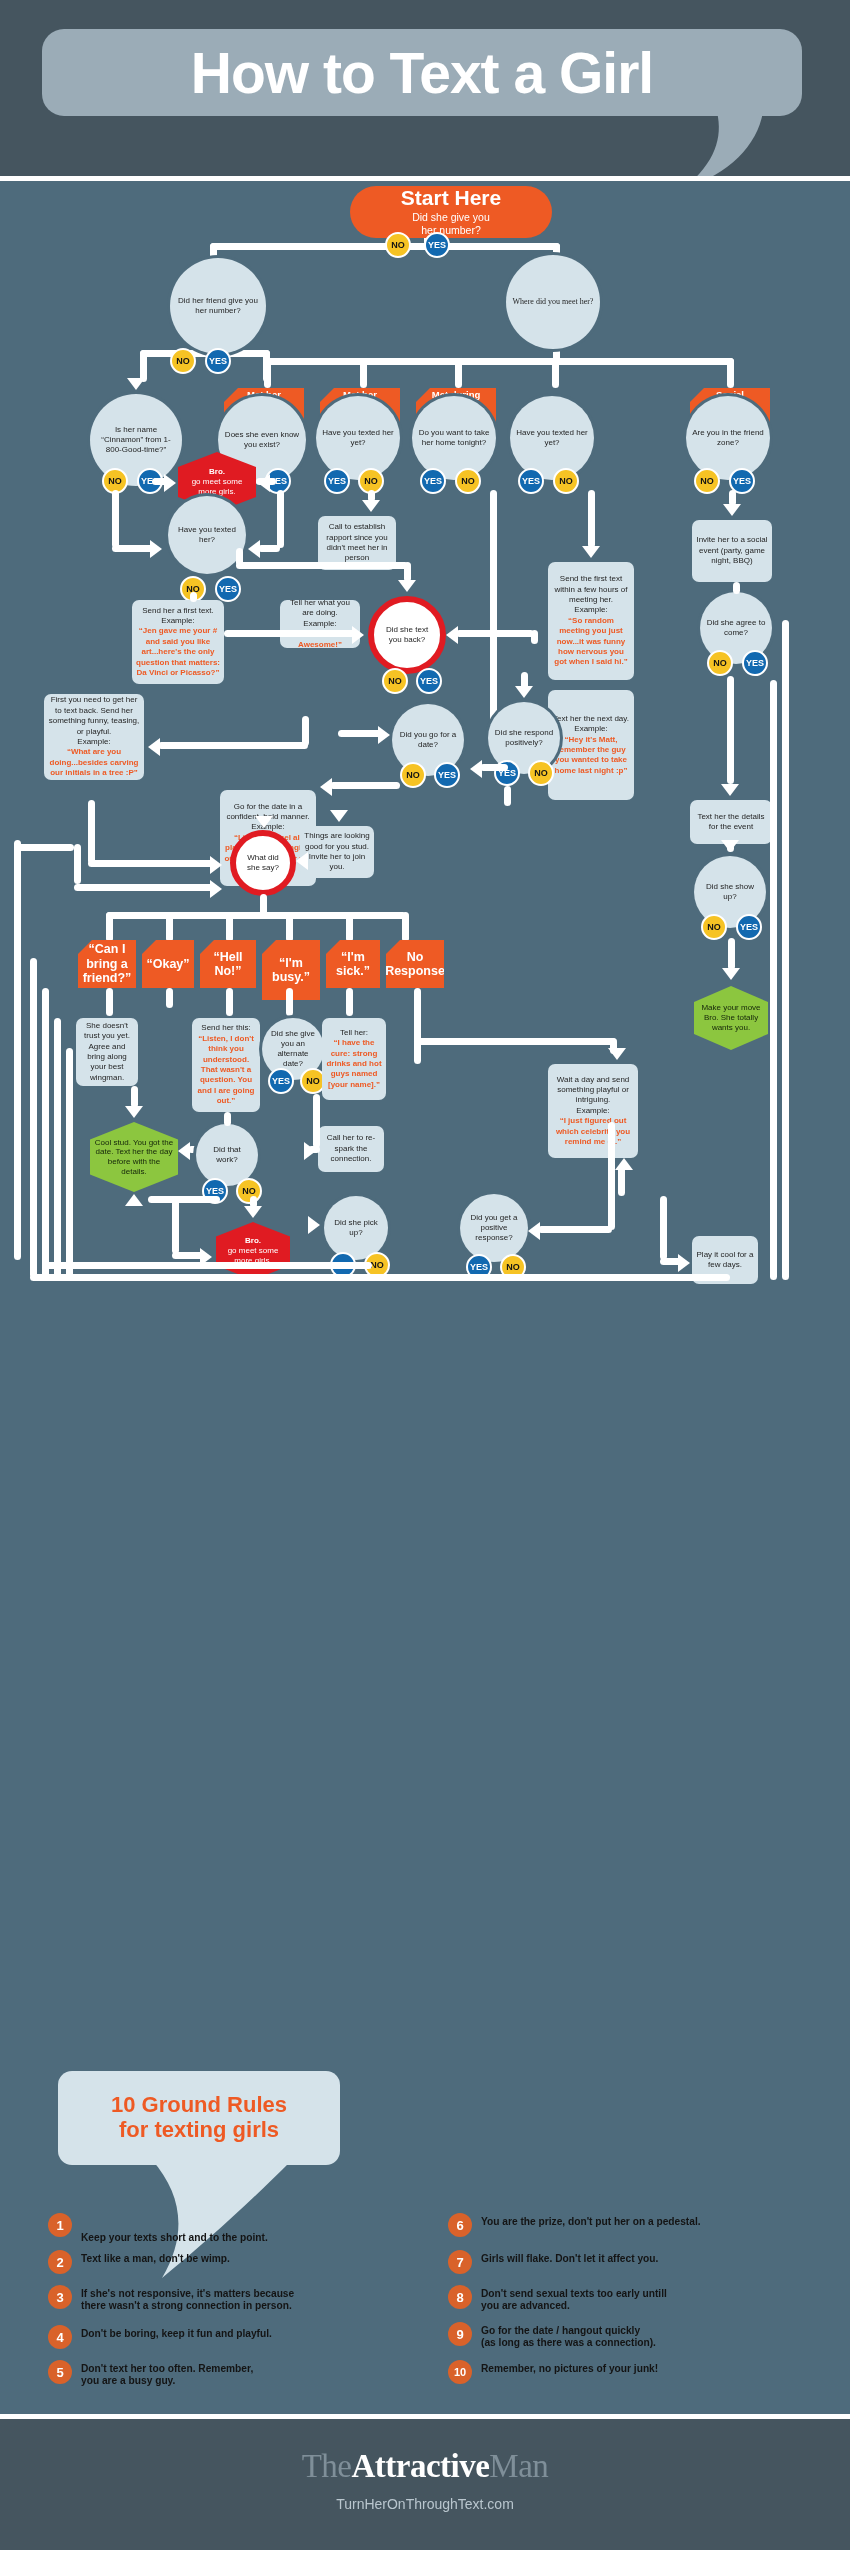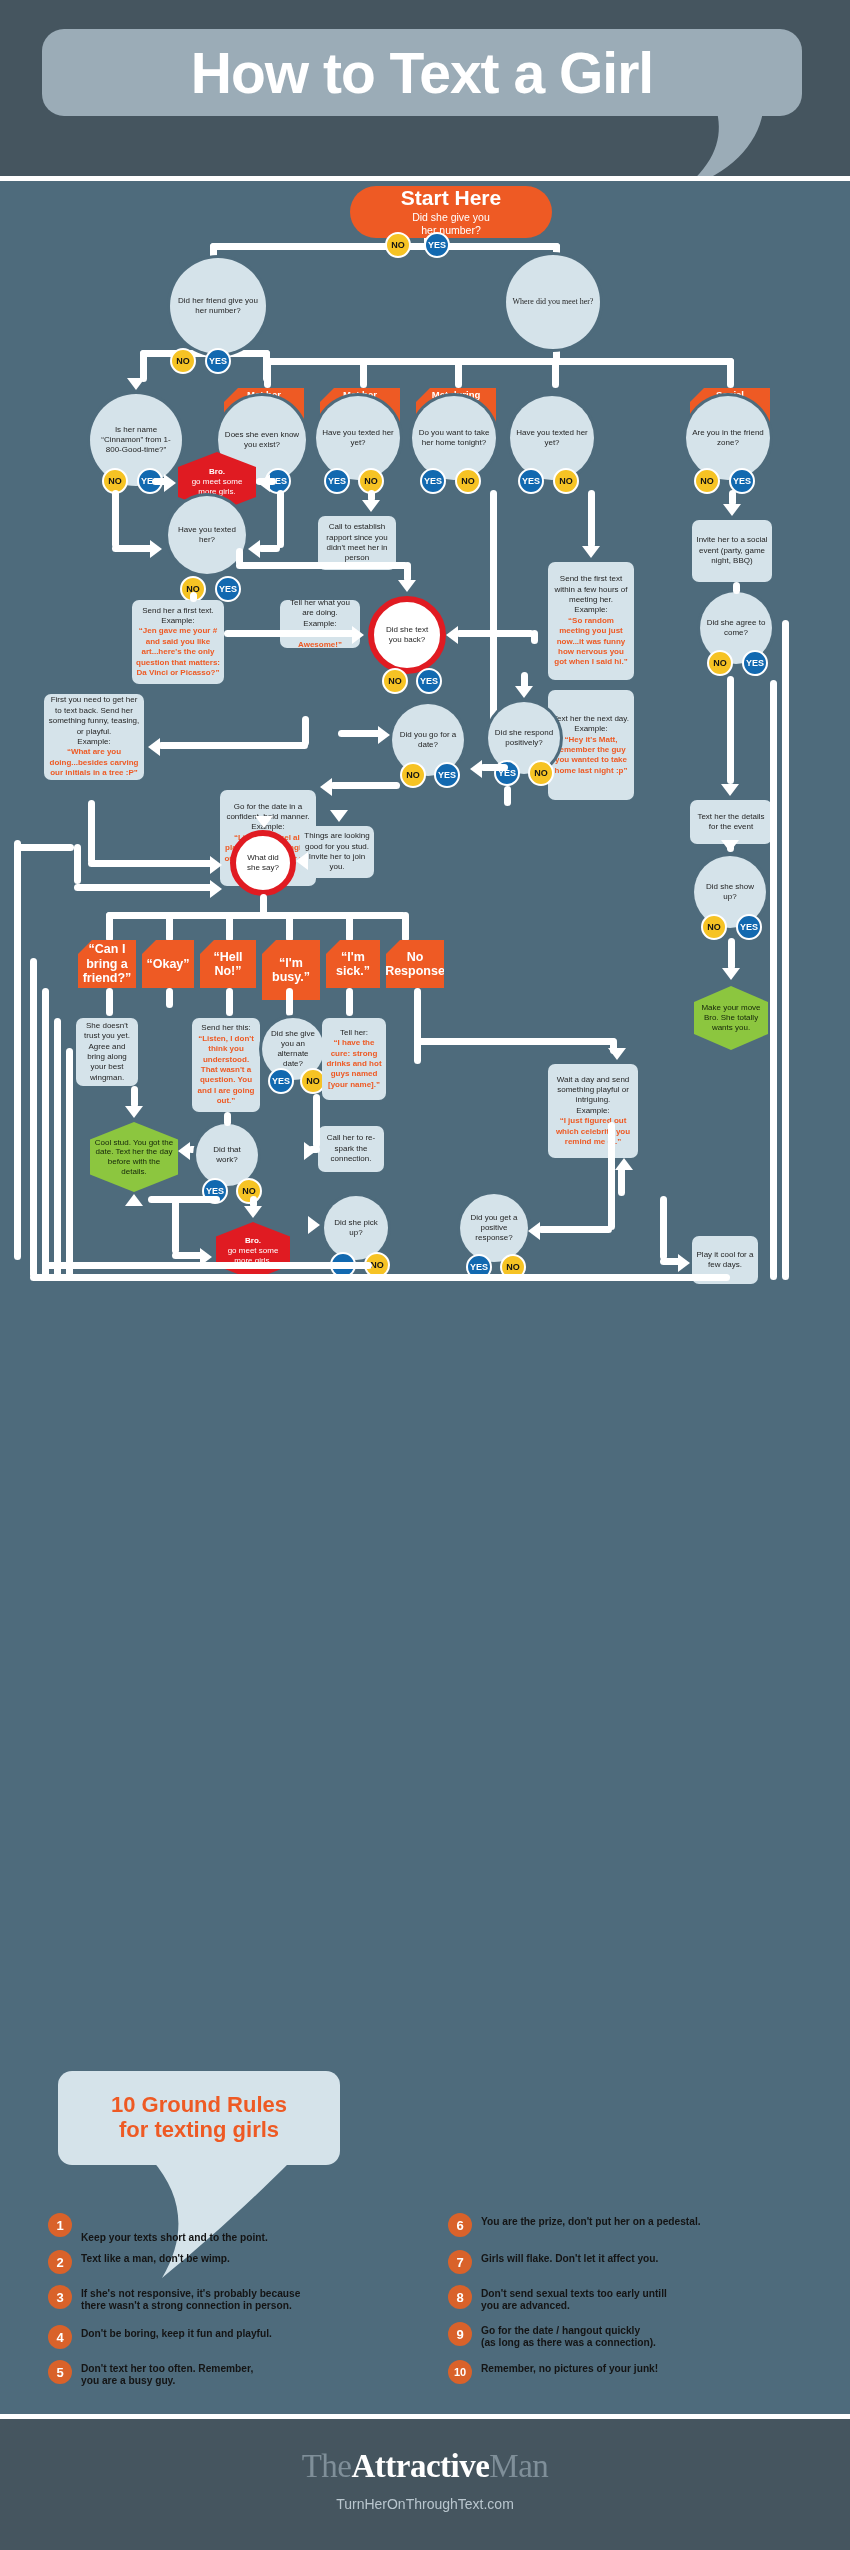--- a/index.html
+++ b/index.html
@@ -553,21 +553,21 @@
 <div class="rule" style="left:48px;top:2213px;width:370px;">
   <span class="rnum">1</span>
   <span class="rtxt" style="white-space:pre-line;margin-top:16px;">Keep your texts short and to the point.</span>
 </div>
 <div class="rule" style="left:48px;top:2250px;width:370px;">
   <span class="rnum">2</span>
   <span class="rtxt" style="white-space:pre-line;">Text like a man, don't be wimp.</span>
 </div>
 <div class="rule" style="left:48px;top:2285px;width:380px;">
   <span class="rnum">3</span>
-  <span class="rtxt" style="white-space:pre-line;">If she's not responsive, it's probably because
+  <span class="rtxt" style="white-space:pre-line;">If she's not responsive, it's matters because
 there wasn't a strong connection in person.</span>
 </div>
 <div class="rule" style="left:48px;top:2325px;width:370px;">
   <span class="rnum">4</span>
   <span class="rtxt" style="white-space:pre-line;">Don't be boring, keep it fun and playful.</span>
 </div>
 <div class="rule" style="left:48px;top:2360px;width:370px;">
   <span class="rnum">5</span>
   <span class="rtxt" style="white-space:pre-line;">Don't text her too often.  Remember,
 you are a busy guy.</span>

